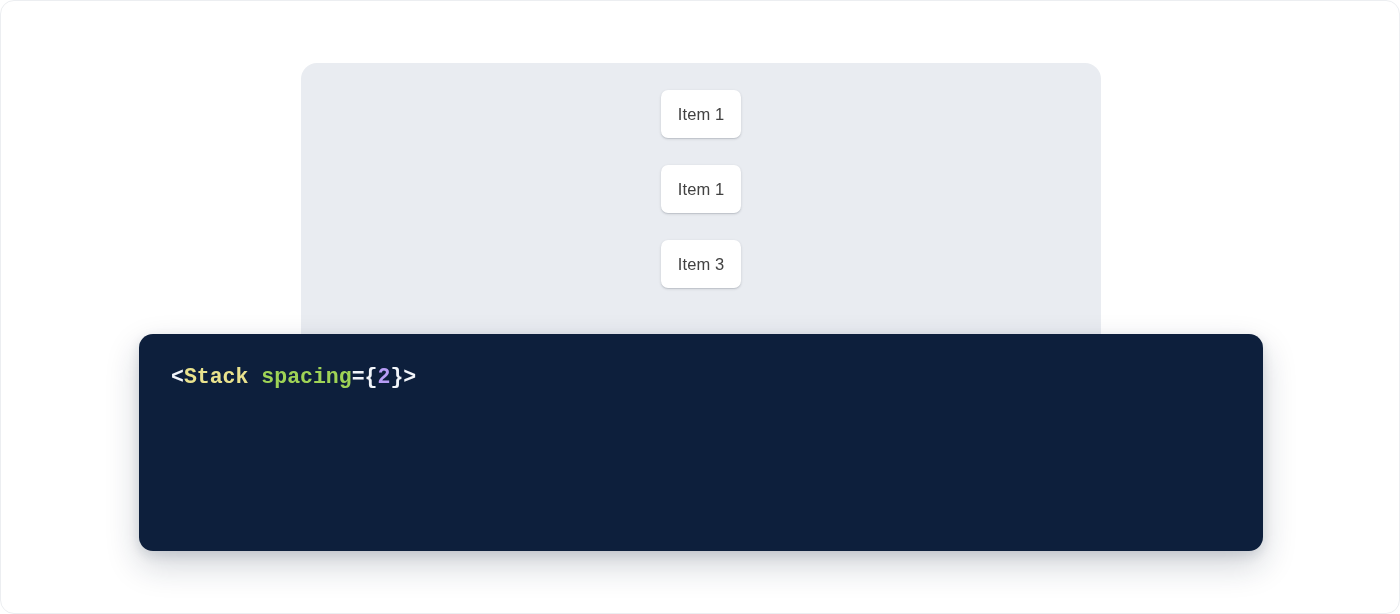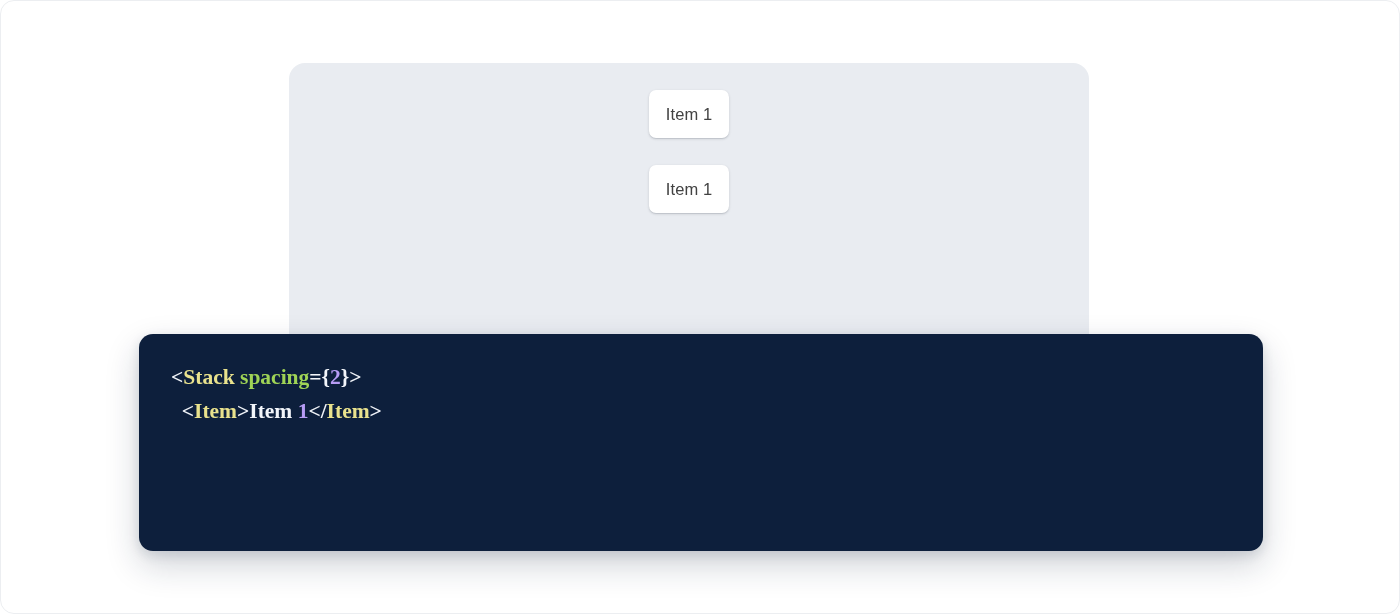--- a/index.html
+++ b/index.html
@@ -20,21 +20,21 @@
     height: 614px;
     background: #ffffff;
     border-radius: 14px;
     border: 1px solid #eceef1;
     overflow: hidden;
   }
 
   
   .preview-panel {
     position: absolute;
-    left: 288px;
+    left: 300px;
     top: 62px;
     width: 800px;
     height: 330px;
     background: #e9ecf1;
     border-radius: 16px;
     display: flex;
     flex-direction: column;
     align-items: center;
     padding-top: 27px;
   }
@@ -70,21 +70,21 @@
     height: 217px;
     background: #0d1f3c;
     border-radius: 14px;
     padding: 26px 0 0 32px;
     box-shadow: 0 14px 34px rgba(20, 35, 60, 0.20),
                 0 4px 12px rgba(20, 35, 60, 0.12);
     overflow: hidden;
   }
 
   .code-line {
-    font-family: Liberation Serif, serif;
+    font-family: Liberation Mono, monospace;
     font-size: 21.5px;
     line-height: 34px;
     white-space: pre;
     color: #f2f5fa;
     font-weight: 700;
   }
 
   .tok-punct    { color: #f2f5fa; }
   .tok-tag      { color: #e9e28d; }
   .tok-attr     { color: #9fd356; }
@@ -97,23 +97,25 @@
 <div class="page-frame">
 
   <div class="preview-panel">
     <div class="stack-list" id="stack-list">
         <div class="stack-item">
           <span>Item 1</span>
         </div>
         <div class="stack-item">
           <span>Item 1</span>
         </div>
+        <div class="stack-item">
+          <span>Item 3</span>
+        </div>
       </div>
   </div>
 
   <div class="code-block">
     <div id="code-lines">
         <div class="code-line"><span class="tok-punct">&lt;</span><span class="tok-tag">Stack</span><span class="tok-punct"> </span><span class="tok-attr">spacing</span><span class="tok-punct">={</span><span class="tok-num">2</span><span class="tok-punct">}&gt;</span></div>
-        <div class="code-line"><span class="tok-punct">  &lt;</span><span class="tok-tag">Item</span><span class="tok-punct">&gt;</span><span class="tok-text">Item </span><span class="tok-num">1</span><span class="tok-punct">&lt;/</span><span class="tok-tag">Item</span><span class="tok-punct">&gt;</span></div>
       </div>
   </div>
 
 </div>
 
 </body></html>

